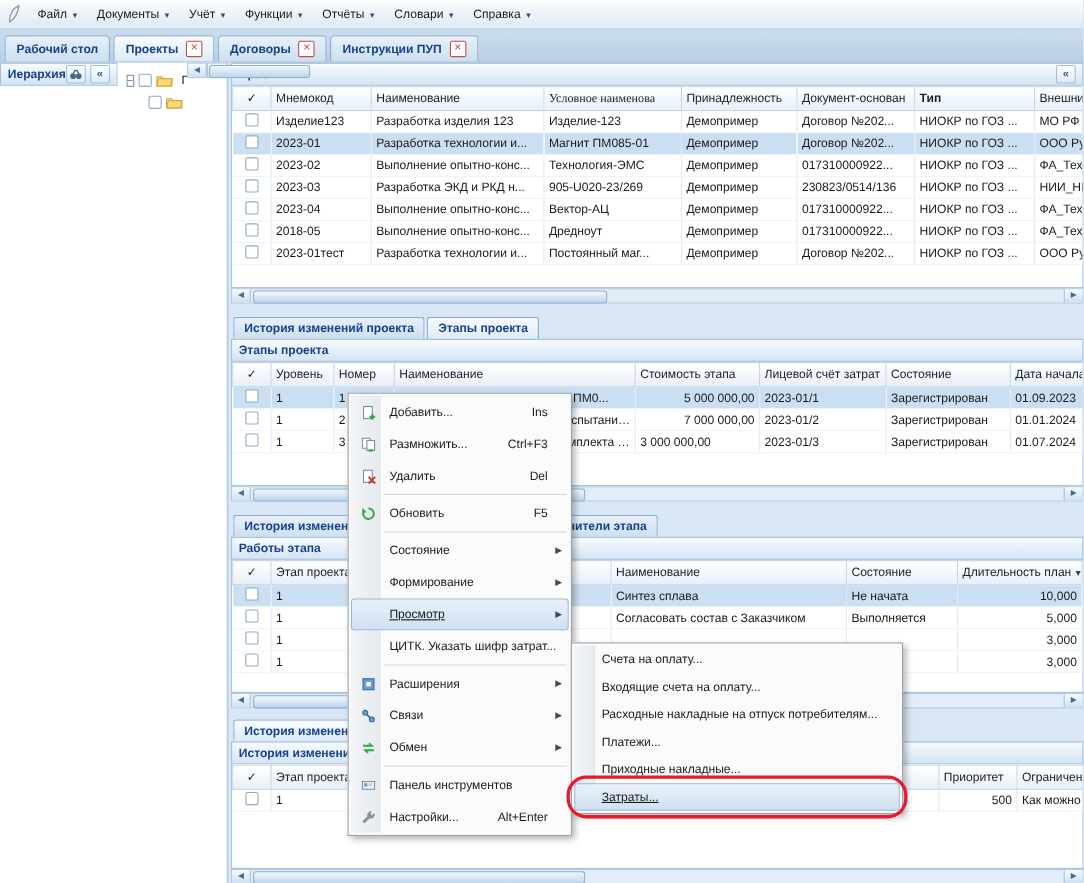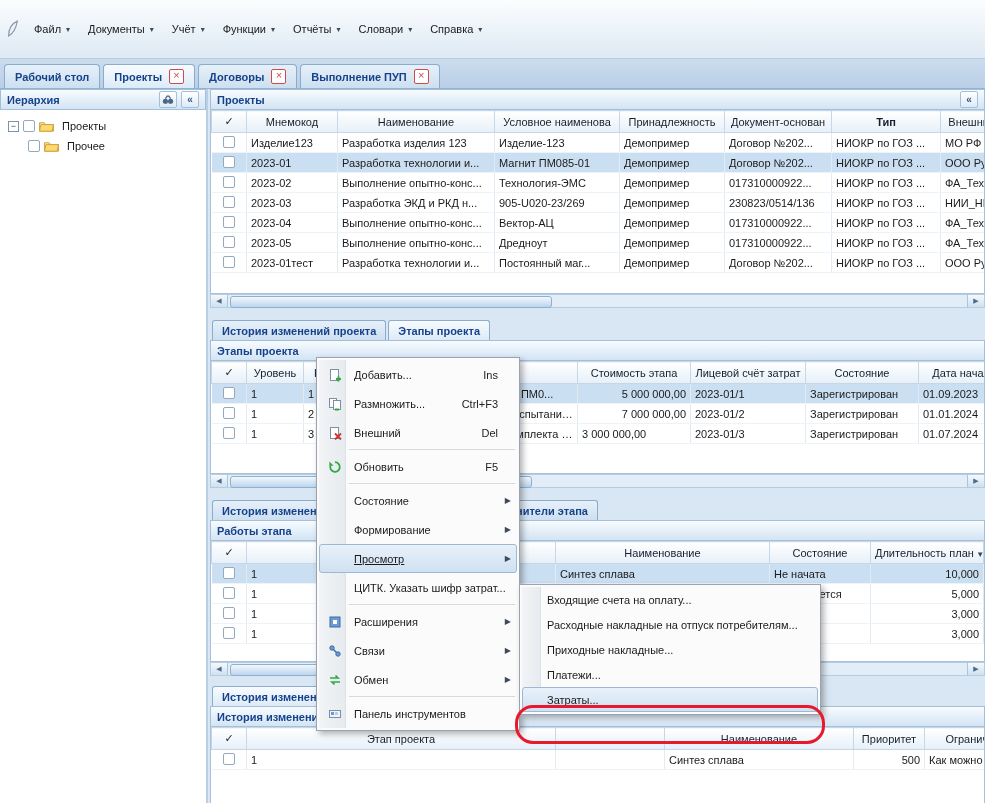--- a/index.html
+++ b/index.html
@@ -2,37 +2,37 @@
 <html><head>
 <meta charset="utf-8">
 <style>
   html,body{margin:0;padding:0;}
   body{
     width:985px;height:803px;position:relative;overflow:hidden;
     font-family:"Liberation Sans",sans-serif;font-size:11px;color:#1a1a1a;
     background:#dce9f5;
   }
   
-  .menubar{height:26px;display:flex;align-items:center;gap:2px;padding:16px 4px;
+  .menubar{height:26px;display:flex;align-items:center;gap:2px;padding:0 4px;
     background:linear-gradient(#fcfdfe,#dde9f4);border-bottom:1px solid #b9cbdd;}
   .app-logo{width:18px;height:20px;display:flex;align-items:center;justify-content:center;margin-right:2px;}
   .mb-item{padding:3px 8px;display:flex;gap:5px;align-items:center;border-radius:2px;cursor:default;}
   .mb-item .caret{font-size:8px;color:#3c4a5a;}
   
   .tabbar{height:30px;background:linear-gradient(#ccdcee,#b9cfe6);display:flex;align-items:flex-end;
     padding:4px 4px 0 4px;gap:3px;border-bottom:1px solid #93b2d0;box-sizing:border-box;}
   .tab{height:24px;box-sizing:border-box;padding:0 10px;display:flex;align-items:center;gap:7px;
     background:linear-gradient(#e7f0f9,#cddff0);border:1px solid #8aaccd;border-bottom:none;
     border-radius:4px 4px 0 0;color:#15428b;font-weight:bold;white-space:nowrap;margin-top:32px;}
   .tab.active{background:linear-gradient(#f8fbfe,#dcebf8);}
   .tab-close{width:13px;height:13px;border:1px solid #cf4a4a;background:#fff;color:#cf4a4a;
     font-size:11px;line-height:11px;text-align:center;border-radius:2px;font-weight:normal;}
   
   .app-body{display:flex;height:747px;}
-  .sidebar{width:208px;box-sizing:border-box;display:flex;flex-direction:column;background:#fff;
+  .sidebar{width:208px;box-sizing:border-box;display:flex;background:#fff;
     border-right:2px solid #b9cfe4;}
   .main{flex:1;display:flex;flex-direction:column;padding-left:2px;background:#d9e6f3;min-width:0;}
   
   .panel-header{height:21px;box-sizing:border-box;flex:none;background:linear-gradient(#f7fbfe,#d3e4f4);
     border:1px solid #a4bfd9;display:flex;align-items:center;padding:0 6px;color:#15428b;font-weight:bold;}
   .ph-tools{margin-left:auto;display:flex;gap:4px;align-items:center;}
   .ph-btn{width:16px;height:15px;display:flex;align-items:center;justify-content:center;
     border:1px solid #a4bfd9;background:linear-gradient(#ffffff,#dcebf8);border-radius:2px;
     color:#35567c;font-size:10px;line-height:13px;}
   .collapse-btn::before{content:"«";}
@@ -47,21 +47,21 @@
     border-radius:2px;display:inline-block;flex:none;}
   .tree-label{padding:1px 3px;border:1px solid transparent;}
   .tree-row.selected .tree-label{background:#c6dcf1;border:1px solid #9dbcda;}
   
   .section{display:flex;flex-direction:column;flex:none;min-height:0;}
   .tabs-row{height:22px;flex:none;display:flex;gap:2px;align-items:flex-end;padding-left:2px;}
   .tabs-row .tab{height:20px;padding:0 9px;border-radius:3px 3px 0 0;font-size:11px;}
   .grid-wrap{background:#fff;border:1px solid #a8c2dc;border-top:none;overflow:hidden;flex:none;}
   table.grid{border-collapse:collapse;table-layout:fixed;background:#fff;}
   table.grid th{background:linear-gradient(#ffffff,#e6eff8);border:1px solid #c6d7e8;font-weight:normal;
-    text-align:center;padding:3px 4px;height:15px;color:#16202c;overflow:hidden;white-space:nowrap;box-sizing:content-box;}
+    text-align:left;padding:3px 4px;height:15px;color:#16202c;overflow:hidden;white-space:nowrap;box-sizing:content-box;}
   table.grid th.chk-col{text-align:center;color:#3f5succ色;}
   table.grid td{border-right:1px solid #e2eaf2;border-bottom:1px solid #eef3f8;padding:2px 4px;height:15px;
     white-space:nowrap;overflow:hidden;text-overflow:ellipsis;}
   table.grid td.chk-col{text-align:center;}
   table.grid tr.selected td{background:#cbdff2;}
   .sort{font-size:8px;color:#33485e;}
   
   .hscroll{height:14px;flex:none;display:flex;align-items:stretch;background:#e2edf7;border:1px solid #b6cce0;box-sizing:border-box;}
   .sb-btn{width:16px;flex:none;background:linear-gradient(#f4f9fd,#cfe0f0);border-right:1px solid #a9c4dc;
     color:#4a6b8c;font-size:7px;line-height:12px;text-align:center;}
@@ -141,21 +141,21 @@
     </div>
     <div class="tab active">
       <span>Проекты</span>
       <span class="tab-close">×</span>
     </div>
     <div class="tab">
       <span>Договоры</span>
       <span class="tab-close">×</span>
     </div>
     <div class="tab">
-      <span>Выполнение ПУП</span>
+      <span>Инструкции ПУП</span>
       <span class="tab-close">×</span>
     </div>
   </div>
 
 <div class="app-body">
 
   <div class="sidebar">
     <div class="panel-header">
       <span>Иерархия</span>
       <span class="ph-tools">
@@ -210,21 +210,21 @@
             <span class="ph-btn collapse-btn"></span>
           </span>
       </div>
       <div class="grid-wrap" style="height:183px;">
           <table class="grid" style="width: 766px;">
             <thead>
               <tr>
                 <th class="chk-col" style="width: 26px;">✓</th>
                 <th style="width: 82px;"><span>Мнемокод</span></th>
                 <th style="width: 148px;"><span>Наименование</span></th>
-                <th style="width: 116px;"><span>Условное наименова</span></th>
+                <th style="width: 116px; font-family: Liberation Serif, serif;"><span>Условное наименова</span></th>
                 <th style="width: 96px;"><span>Принадлежность</span></th>
                 <th style="width: 98px;"><span>Документ-основан</span></th>
                 <th style="width: 100px; font-weight: bold;"><span>Тип</span></th>
                 <th style="width: 100px;"><span>Внешний заказчик</span></th>
               </tr>
             </thead>
             <tbody>
               <tr>
                 <td class="chk-col"><span class="cbx"></span></td>
                 <td>Изделие123</td>
@@ -270,21 +270,21 @@
                 <td>2023-04</td>
                 <td>Выполнение опытно-конс...</td>
                 <td>Вектор-АЦ</td>
                 <td>Демопример</td>
                 <td>017310000922...</td>
                 <td>НИОКР по ГОЗ ...</td>
                 <td>ФА_Техн_Рег_...</td>
               </tr>
               <tr>
                 <td class="chk-col"><span class="cbx"></span></td>
-                <td>2023-05</td>
+                <td>2018-05</td>
                 <td>Выполнение опытно-конс...</td>
                 <td>Дредноут</td>
                 <td>Демопример</td>
                 <td>017310000922...</td>
                 <td>НИОКР по ГОЗ ...</td>
                 <td>ФА_Техн_Рег_...</td>
               </tr>
               <tr>
                 <td class="chk-col"><span class="cbx"></span></td>
                 <td>2023-01тест</td>
@@ -516,21 +516,21 @@
       <span class="ctx-label">Размножить...</span>
       <span class="ctx-shortcut">Ctrl+F3</span>
     </div>
     <div class="ctx-item">
       <span class="ctx-icon">
         <svg width="14" height="14" viewBox="0 0 14 14">
           <rect x="2.5" y="1.5" width="8" height="11" fill="#fff" stroke="#7d8fa5"></rect>
           <path d="M7 7.5l6 6M13 7.5l-6 6" stroke="#cc3333" stroke-width="1.8"></path>
         </svg>
       </span>
-      <span class="ctx-label">Внешний</span>
+      <span class="ctx-label">Удалить</span>
       <span class="ctx-shortcut">Del</span>
     </div>
     <div class="ctx-sep"></div>
     <div class="ctx-item">
       <span class="ctx-icon">
         <svg width="14" height="14" viewBox="0 0 14 14">
           <path d="M7 2.2a4.8 4.8 0 1 1-4.5 3.1" fill="none" stroke="#2faa44" stroke-width="1.8"></path>
           <path d="M1.4 1.6v4.2h4.2z" fill="#2faa44"></path>
         </svg>
       </span>
@@ -592,39 +592,52 @@
     <div class="ctx-item">
       <span class="ctx-icon">
         <svg width="14" height="14" viewBox="0 0 14 14">
           <rect x="1.5" y="3.5" width="11" height="7" fill="#eef4fb" stroke="#7d8fa5"></rect>
           <rect x="3" y="5" width="3" height="3" fill="#6b9bd2"></rect>
           <rect x="7" y="5" width="3" height="3" fill="#b9cfe6"></rect>
         </svg>
       </span>
       <span class="ctx-label">Панель инструментов</span>
     </div>
+    <div class="ctx-item">
+      <span class="ctx-icon">
+        <svg width="14" height="14" viewBox="0 0 14 14">
+          <path d="M9.5 1.8a3.2 3.2 0 0 0-3.1 4.3L1.8 10.7 3.3 12.2l4.6-4.6a3.2 3.2 0 0 0 4.3-3.9L10.4 5.5 8.5 3.6z" fill="#8a97a8" stroke="#5f6b7a" stroke-width=".5"></path>
+        </svg>
+      </span>
+      <span class="ctx-label">Настройки...</span>
+      <span class="ctx-shortcut">Alt+Enter</span>
+    </div>
   </div>
 
 <div class="ctx-menu submenu" id="view-submenu">
   <div class="ctx-gutter"></div>
+<div class="ctx-item">
+      <span class="ctx-icon"></span>
+      <span class="ctx-label">Счета на оплату...</span>
+    </div>
     <div class="ctx-item">
       <span class="ctx-icon"></span>
       <span class="ctx-label">Входящие счета на оплату...</span>
     </div>
     <div class="ctx-item">
       <span class="ctx-icon"></span>
       <span class="ctx-label">Расходные накладные на отпуск потребителям...</span>
     </div>
     <div class="ctx-item">
       <span class="ctx-icon"></span>
+      <span class="ctx-label">Платежи...</span>
+    </div>
+    <div class="ctx-item">
+      <span class="ctx-icon"></span>
       <span class="ctx-label">Приходные накладные...</span>
     </div>
-    <div class="ctx-item">
-      <span class="ctx-icon"></span>
-      <span class="ctx-label">Платежи...</span>
-    </div>
     <div class="ctx-item highlighted" id="annotated-item">
       <span class="ctx-icon"></span>
       <span class="ctx-label">Затраты...</span>
     </div>
   </div>
 
 <div id="annotation-ellipse" style="border-color: rgb(232, 25, 44); left: 515px; top: 705px; width: 310px; height: 39px;"></div>
 
 </body></html>

